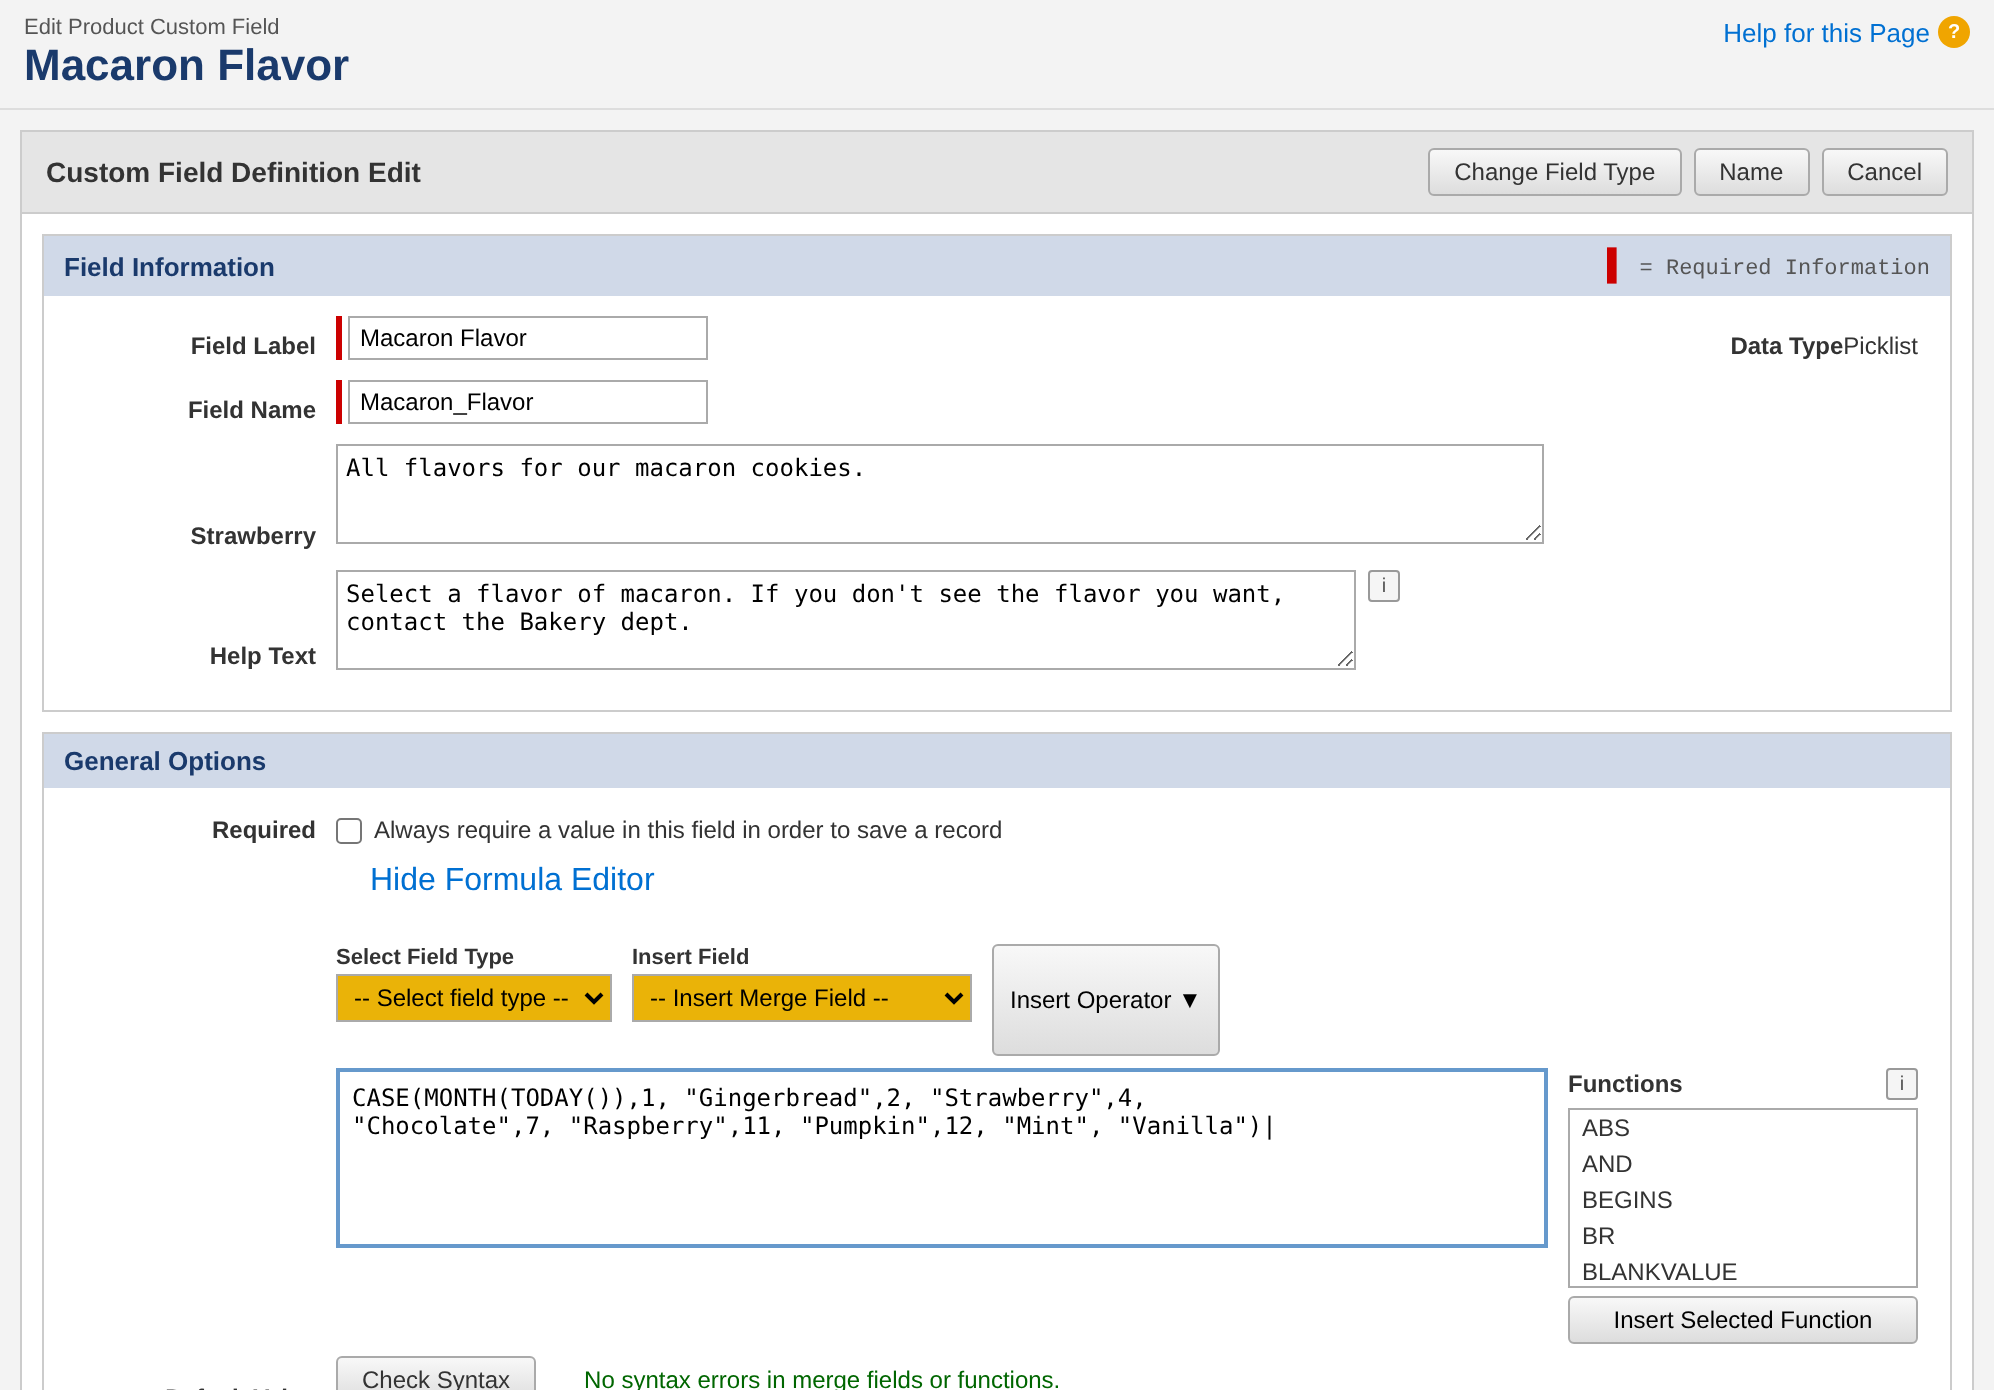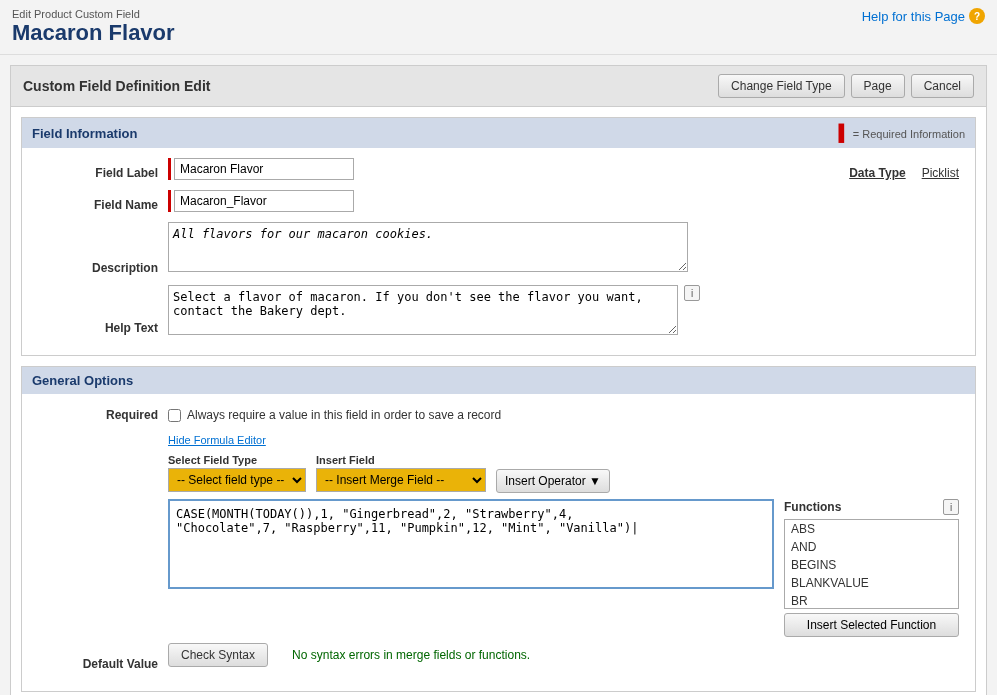--- a/index.html
+++ b/index.html
@@ -29,24 +29,24 @@
     .form-control { flex: 1; }
 
     .field-with-required { display: flex; align-items: center; }
     .req-indicator { width: 3px; height: 22px; background: #cc0000; margin-right: 3px; display: inline-block; }
 
     input[type="text"] { border: 1px solid #aaa; padding: 3px 5px; font-size: 12px; width: 180px; }
     textarea { border: 1px solid #aaa; padding: 4px; font-size: 12px; width: 100%; resize: vertical; }
 
     .general-options-body { padding: 10px 16px; }
 
-    .formula-link { color: #0070d2; text-decoration: underline; cursor: pointer; font-size: 11px; }
+    .formula-link { color: #0070d2; cursor: pointer; font-size: 16px; margin-left: 17px; }
     select { border: 1px solid #aaa; padding: 3px 4px; font-size: 12px; background: #eab308; }
 
-    .insert-operator-btn { padding: 4px 8px; font-size: 12px; border: 1px solid #aaa; background: linear-gradient(to bottom, #f8f8f8, #ddd); cursor: pointer; border-radius: 3px; }
+    .insert-operator-btn { padding: 20px 8px; font-size: 12px; border: 1px solid #aaa; background: linear-gradient(to bottom, #f8f8f8, #ddd); cursor: pointer; border-radius: 3px; }
 
     .formula-editor-area { display: flex; gap: 10px; margin-bottom: 6px; }
     .formula-textarea-container { flex: 1; }
     .formula-textarea { width: 100%; height: 90px; border: 2px solid #6699cc; padding: 6px; font-family: monospace; font-size: 12px; resize: none; background: white; }
 
     .functions-panel { width: 175px; }
     .functions-panel-header { display: flex; align-items: center; justify-content: space-between; margin-bottom: 4px; }
     .functions-label { font-weight: bold; font-size: 12px; }
     .info-icon { width: 16px; height: 16px; border: 1px solid #999; border-radius: 2px; display: inline-flex; align-items: center; justify-content: center; font-size: 10px; color: #555; cursor: pointer; background: #f5f5f5; }
 
@@ -76,65 +76,65 @@
     <span class="help-icon">?</span>
   </a>
 </div>
 
 <div class="main-content">
 
   <div class="section-header-bar">
     <h2>Custom Field Definition Edit</h2>
     <div class="toolbar-buttons">
       <button class="btn">Change Field Type</button>
-      <button class="btn">Page</button>
+      <button class="btn">Name</button>
       <button class="btn">Cancel</button>
     </div>
   </div>
 
   <div class="section">
     <div class="section-title">
       <div style="display:flex; justify-content: space-between; align-items: center;">
         <span>Field Information</span>
-        <span style="font-size:11px; font-weight:normal; color:#555;">
+        <span style="font-size:11px; font-weight:normal; color:#555;font-family:Liberation Mono, monospace;">
           <span style="color:#cc0000; font-size:16px; font-weight:bold;">▌</span>
           <span>= Required Information</span>
         </span>
       </div>
     </div>
     <div class="form-body">
 
       <div class="form-row">
         <div class="form-label">Field Label</div>
         <div class="form-control">
           <div class="field-with-required">
             <span class="req-indicator"></span>
             <input type="text" value="Macaron Flavor" style="width: 180px;">
           </div>
         </div>
-        <div style="margin-left: 40px; display:flex; align-items:center; gap:16px; padding-top:4px;text-decoration:underline;">
+        <div style="margin-left: 40px; display:flex; align-items:center; gap:0; padding-top:4px;">
           <span style="font-weight:bold; font-size:12px;">Data Type</span>
           <span style="font-size:12px;">Picklist</span>
         </div>
       </div>
 
       <div class="form-row">
         <div class="form-label">Field Name</div>
         <div class="form-control">
           <div class="field-with-required">
             <span class="req-indicator"></span>
             <input type="text" value="Macaron_Flavor" style="width: 180px;">
           </div>
         </div>
       </div>
 
       <div class="form-row">
-        <div class="form-label">Description</div>
-        <div class="form-control">
-          <textarea rows="3" style="width: 520px; height: 50px; font-style: italic;">All flavors for our macaron cookies.</textarea>
+        <div class="form-label">Strawberry</div>
+        <div class="form-control">
+          <textarea rows="3" style="width: 604px; height: 50px;">All flavors for our macaron cookies.</textarea>
         </div>
       </div>
 
       <div class="form-row">
         <div class="form-label">Help Text</div>
         <div class="form-control" style="display:flex; align-items:flex-start; gap:6px;">
           <textarea rows="3" style="width: 510px; height: 50px;">Select a flavor of macaron. If you don't see the flavor you want, contact the Bakery dept.</textarea>
           <span class="info-icon">i</span>
         </div>
       </div>
@@ -190,22 +190,22 @@
             </div>
             <div class="functions-panel">
               <div class="functions-panel-header">
                 <span class="functions-label">Functions</span>
                 <span class="info-icon">i</span>
               </div>
               <div class="functions-list">
                 <div class="functions-list-item">ABS</div>
                 <div class="functions-list-item">AND</div>
                 <div class="functions-list-item">BEGINS</div>
+                <div class="functions-list-item">BR</div>
                 <div class="functions-list-item">BLANKVALUE</div>
-                <div class="functions-list-item">BR</div>
 
               </div>
               <button class="insert-selected-btn">Insert Selected Function</button>
             </div>
           </div>
 
           
           <div class="check-syntax-row">
             <button class="btn">Check Syntax</button>
             <span class="syntax-ok">No syntax errors in merge fields or functions.</span>

